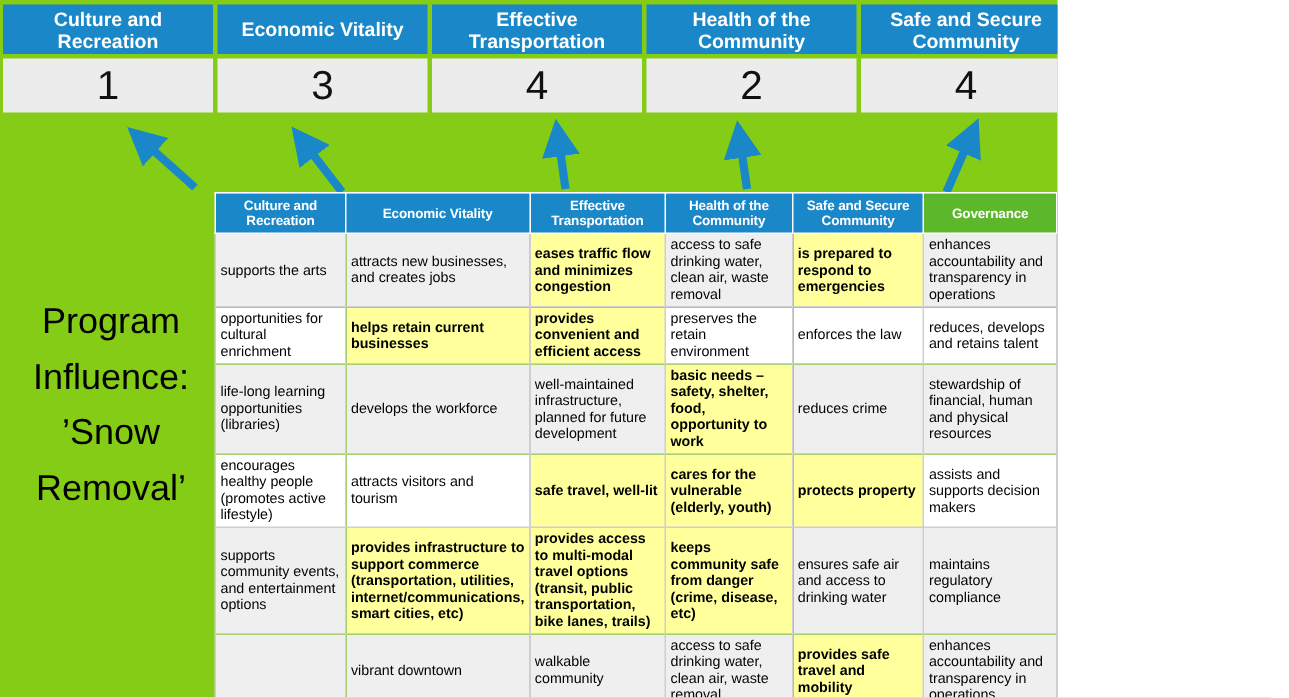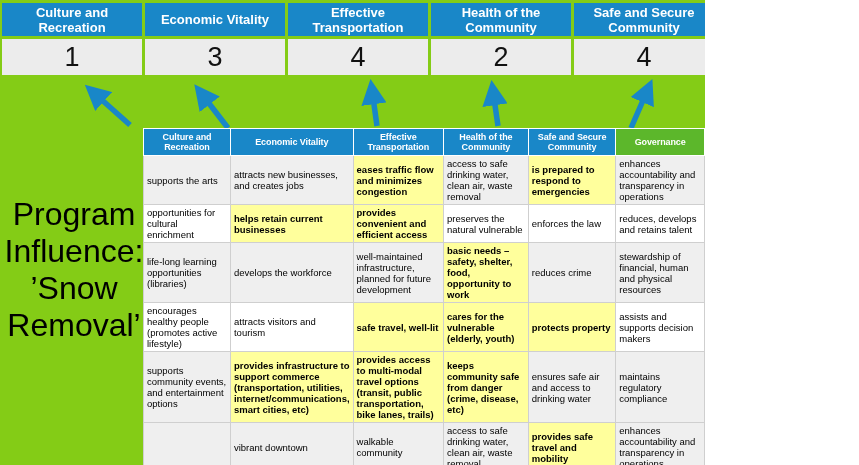--- a/index.html
+++ b/index.html
@@ -15,21 +15,21 @@
   .sb-head.blue{background:#1987c8;}
   .sb-head.green{background:#5cb72b;}
   .sb-score{background:#ececec;display:flex;align-items:center;justify-content:center;
             font-size:27px;color:#111;}
 
   
   .arrows{position:absolute;top:78px;left:0;width:859px;height:60px;}
 
   
   .prog-title{position:absolute;left:4px;top:196px;width:140px;text-align:center;
-              font-size:32px;line-height:37px;color:#000;}
+              font-size:24px;line-height:37px;color:#000;}
 
   
   .matrix{position:absolute;left:143px;top:128px;border-collapse:collapse;table-layout:fixed;}
   .matrix th{color:#fff;font-weight:bold;font-size:9px;line-height:10.5px;letter-spacing:-0.1px;
              text-align:center;vertical-align:middle;padding:1px 2px;border:1px solid #fff;height:24px;}
   .matrix th.blue{background:#1987c8;}
   .matrix th.green{background:#5cb72b;}
   .matrix td{font-size:9.5px;line-height:11px;color:#000;vertical-align:middle;
              padding:2px 3px;border:1px solid #cfcfcf;background:#fff;overflow:hidden;}
   .matrix tr.alt td{background:#efefef;}
@@ -98,21 +98,21 @@
           <td>attracts new businesses, and creates jobs</td>
           <td class="hl">eases traffic flow and minimizes congestion</td>
           <td>access to safe drinking water, clean air, waste removal</td>
           <td class="hl">is prepared to respond to emergencies</td>
           <td>enhances accountability and transparency in operations</td>
         </tr>
         <tr style="height: 35px;">
           <td>opportunities for cultural enrichment</td>
           <td class="hl">helps retain current businesses</td>
           <td class="hl">provides convenient and efficient access</td>
-          <td>preserves the natural vulnerable</td>
+          <td>preserves the retain environment</td>
           <td>enforces the law</td>
           <td>reduces, develops and retains talent</td>
         </tr>
         <tr class="alt" style="height: 37px;">
           <td>life-long learning opportunities (libraries)</td>
           <td>develops the workforce</td>
           <td>well-maintained infrastructure, planned for future development</td>
           <td class="hl">basic needs – safety, shelter, food, opportunity to work</td>
           <td>reduces crime</td>
           <td>stewardship of financial, human and physical resources</td>

